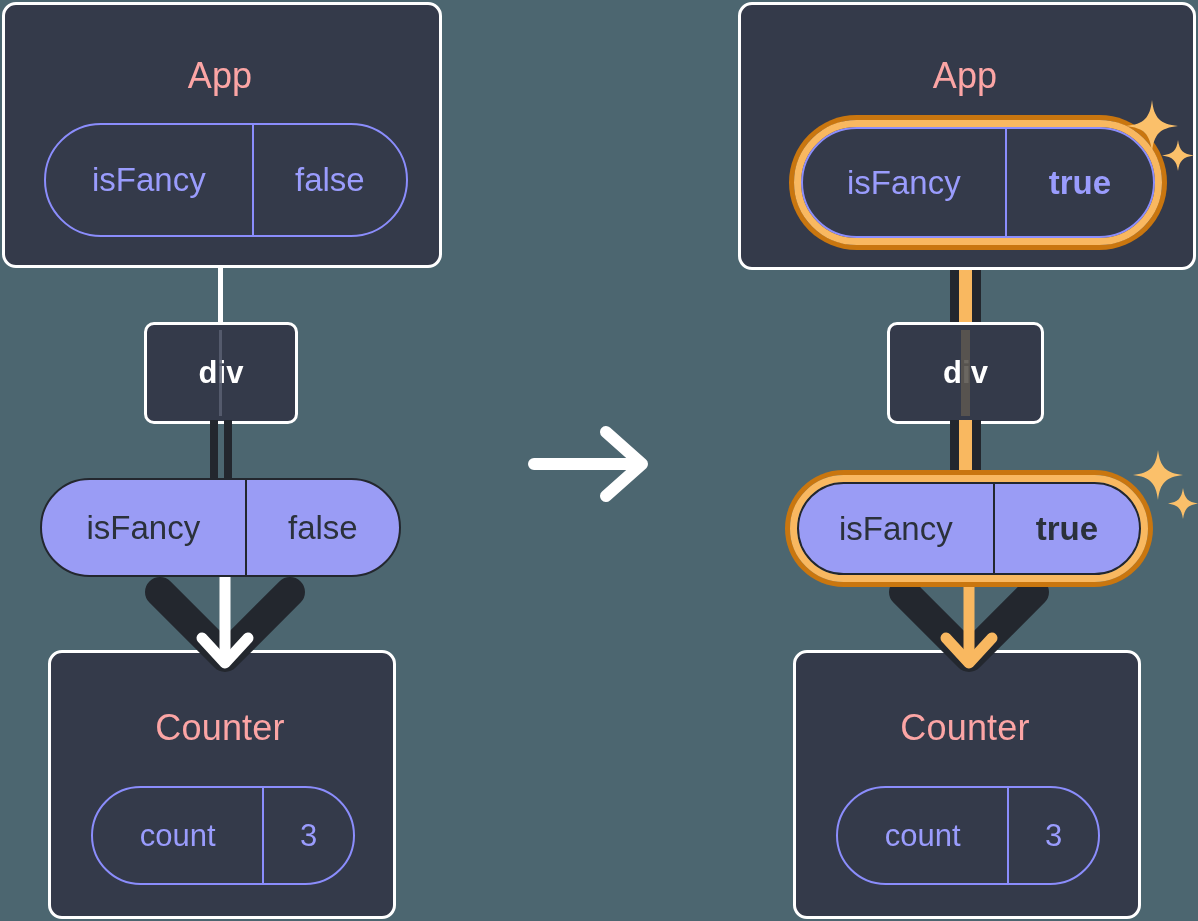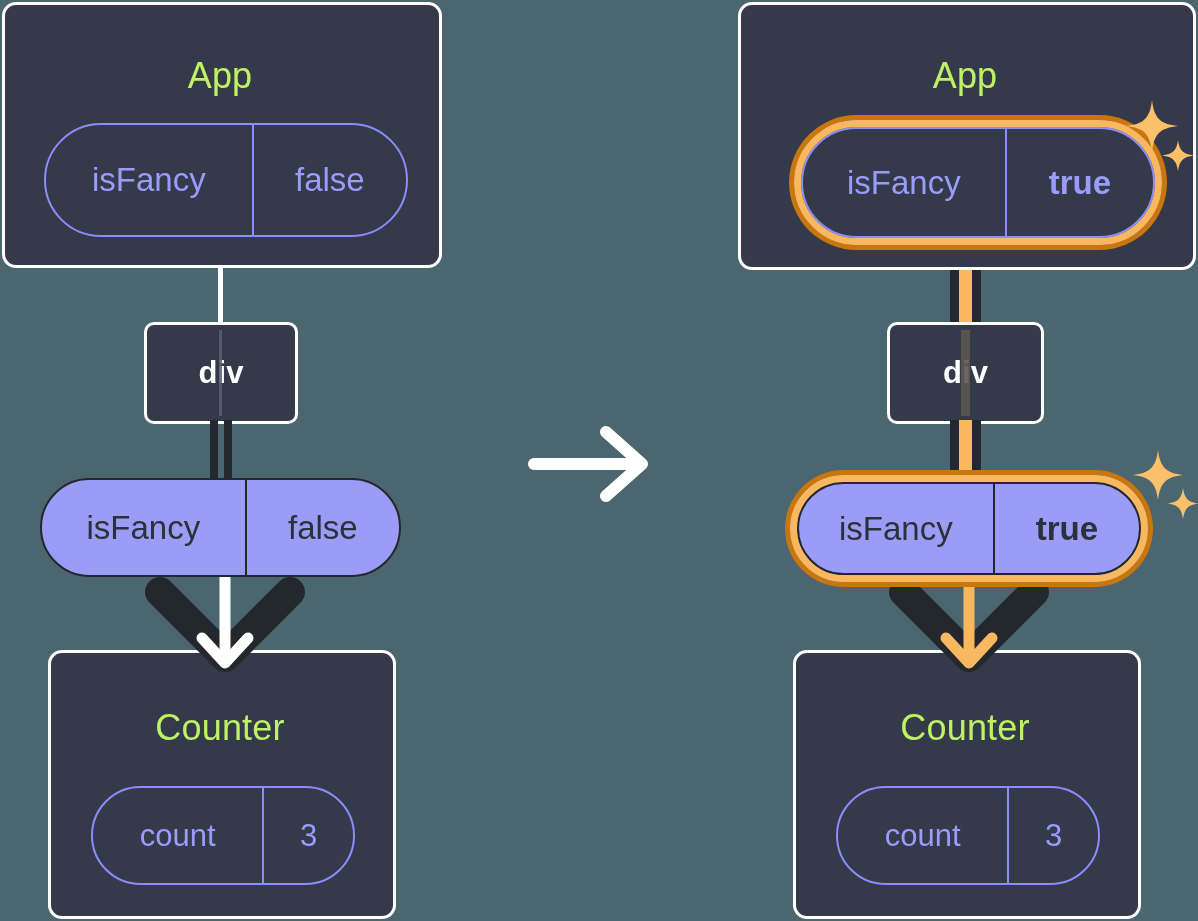--- a/index.html
+++ b/index.html
@@ -16,21 +16,21 @@
     position:absolute;
     background:#343a4a;
     border:3px solid #ffffff;
     border-radius:14px;
     box-sizing:border-box;
     z-index:5;
   }
   .card-title{
     position:absolute;left:0;right:4px;
     text-align:center;
-    color:#bef264;
+    color:#fca5a5;
     font-size:36px;
     font-weight:400;
     letter-spacing:.2px;
     white-space:nowrap;
   }
 
   
   .divbox{
     position:absolute;
     background:#343a4a;

